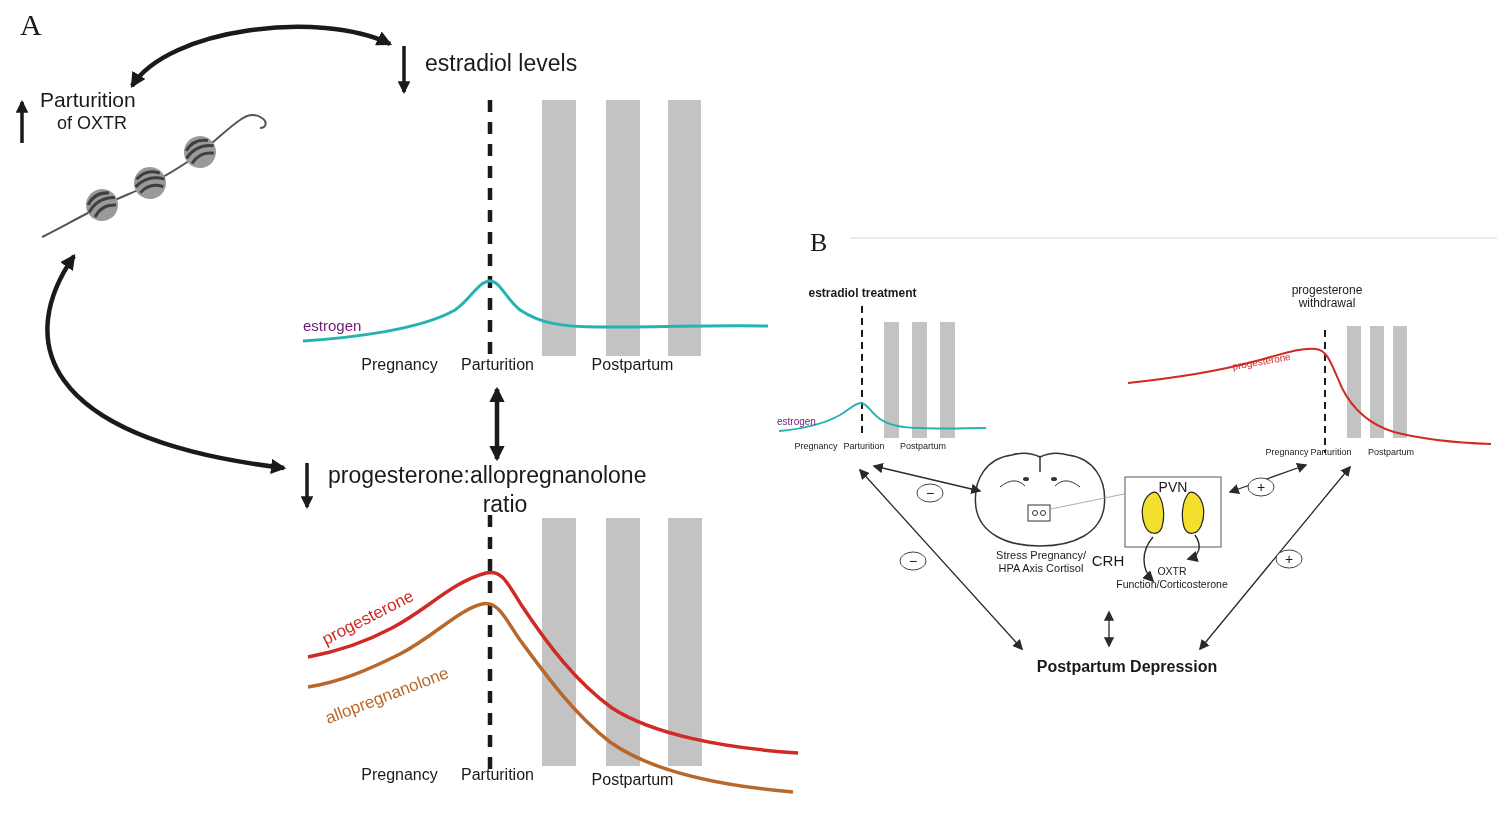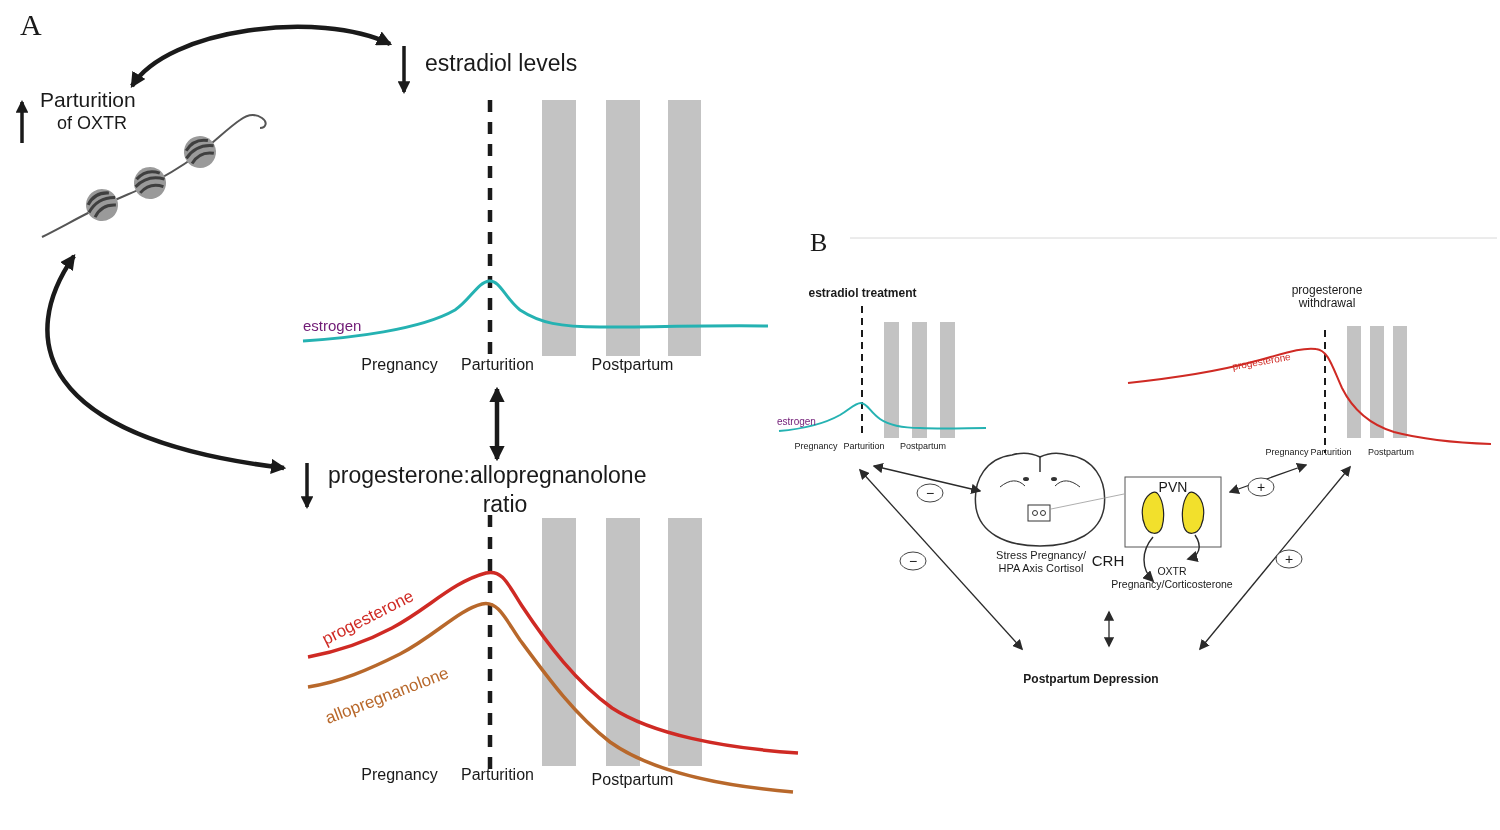--- a/index.html
+++ b/index.html
@@ -161,22 +161,22 @@
   <div class="t red" style="left:1232px;top:356px;font-size:10px;transform:rotate(-10deg);">progesterone</div>
   <div class="t ctr" style="left:1260px;top:447px;width:54px;font-size:9px;">Pregnancy</div>
   <div class="t ctr" style="left:1305px;top:447px;width:52px;font-size:9px;">Parturition</div>
   <div class="t ctr" style="left:1363px;top:447px;width:56px;font-size:9px;">Postpartum</div>
 
   <div class="t ctr" style="left:1145px;top:479px;width:56px;font-size:14px;">PVN</div>
   <div class="t ctr" style="left:980px;top:549px;width:122px;font-size:11px;">Stress Pregnancy/</div>
   <div class="t ctr" style="left:980px;top:562px;width:122px;font-size:11px;">HPA Axis Cortisol</div>
   <div class="t ctr" style="left:1078px;top:552px;width:60px;font-size:15px;">CRH</div>
   <div class="t ctr" style="left:1142px;top:565px;width:60px;font-size:10.5px;">OXTR</div>
-  <div class="t ctr" style="left:1102px;top:578px;width:140px;font-size:10.5px;">Pregnancy/Corticosterone</div>
+  <div class="t ctr" style="left:1102px;top:578px;width:140px;font-size:10.5px;">Function/Corticosterone</div>
 
   <div class="t ctr" style="left:917px;top:484px;width:26px;font-size:14px;line-height:18px;">−</div>
   <div class="t ctr" style="left:900px;top:552px;width:26px;font-size:14px;line-height:18px;">−</div>
   <div class="t ctr" style="left:1248px;top:478px;width:26px;font-size:14px;line-height:18px;">+</div>
   <div class="t ctr" style="left:1276px;top:550px;width:26px;font-size:14px;line-height:18px;">+</div>
 
-  <div class="t ctr" style="left:991px;top:658px;width:200px;font-size:12px;font-weight:bold;margin-top:14px;">Postpartum Depression</div>
+  <div class="t ctr" style="left:1027px;top:658px;width:200px;font-size:16px;font-weight:bold;">Postpartum Depression</div>
 
 </div>
 
 </body></html>

